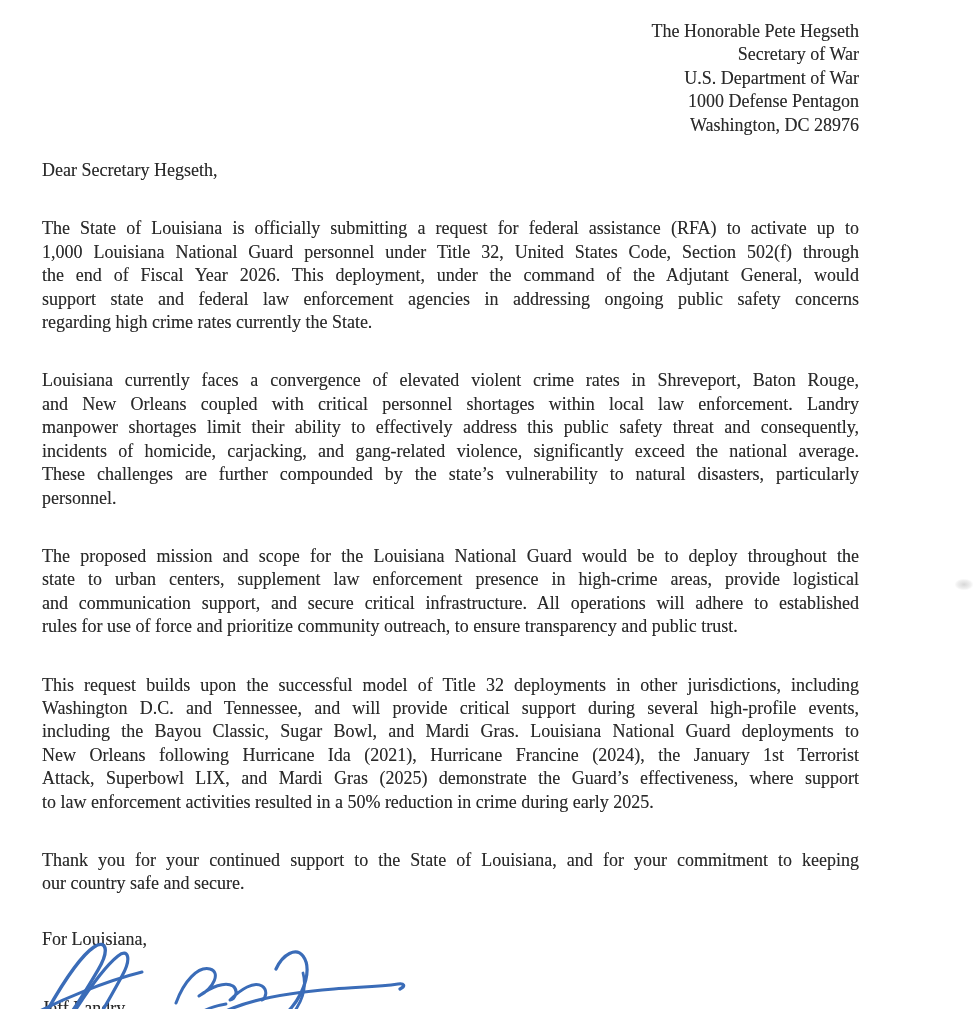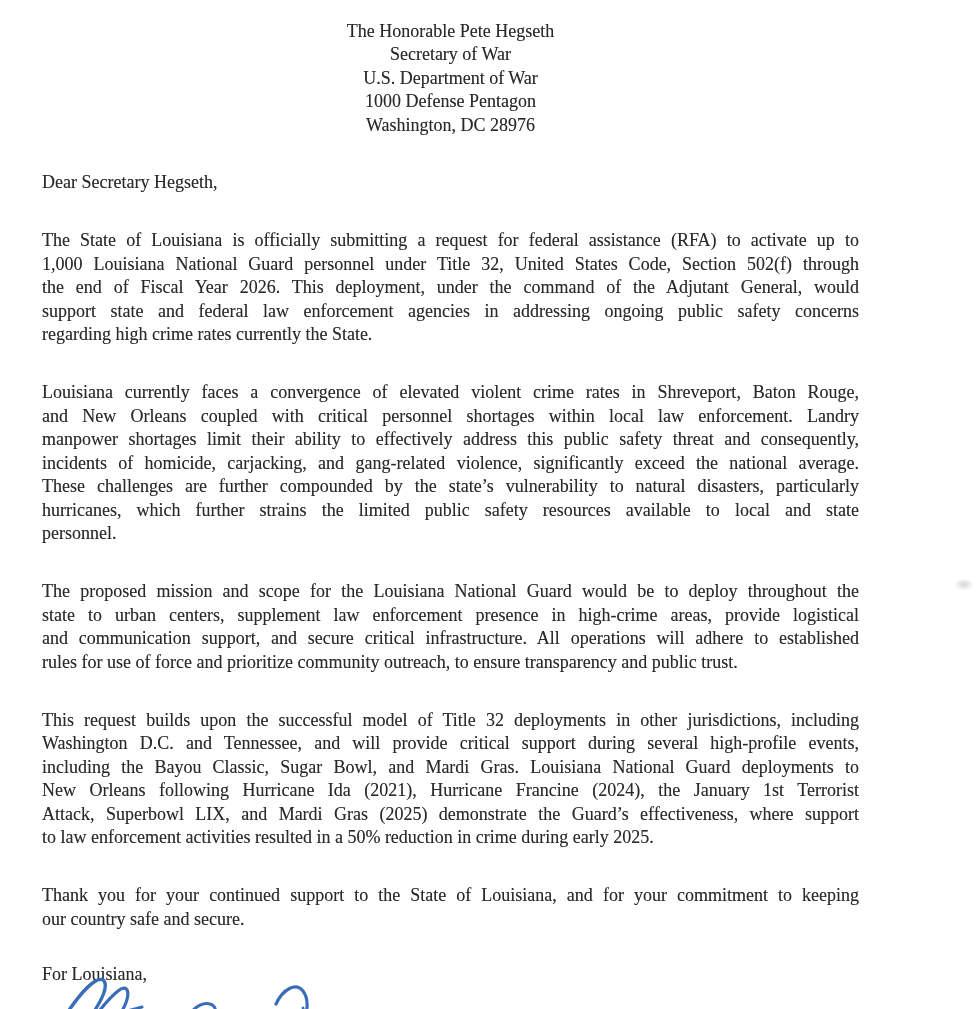--- a/index.html
+++ b/index.html
@@ -15,22 +15,22 @@
     width: 980px; height: 1009px;
     background: #ffffff;
   }
   .content {
     position: absolute; top: 20px; left: 42px;
     width: 817px;
     font-size: 18px;
     line-height: 23.4px;
     text-shadow: 0 0 0.6px rgba(45,45,45,0.45);
   }
-  .address .plain-line { text-align: center; white-space: nowrap; }
-  .salutation { margin-top: 34px; }
+  .address .plain-line { text-align: right; white-space: nowrap; }
+  .salutation { margin-top: 22px; }
   .para { margin-top: 35px; }
   .line { text-align: justify; text-align-last: justify; }
   .line.last { text-align-last: left; }
   .closing { margin-top: 32px; position: relative; }
   .sig-space { height: 46px; }
   .signature-svg {
     position: absolute;
     left: -16px; top: 9px;
     pointer-events: none;
   }
@@ -64,21 +64,20 @@
           <div class="line">the end of Fiscal Year 2026. This deployment, under the command of the Adjutant General, would</div>
           <div class="line">support state and federal law enforcement agencies in addressing ongoing public safety concerns</div>
           <div class="line last">regarding high crime rates currently the State.</div>
         </div>
         <div class="para">
           <div class="line">Louisiana currently faces a convergence of elevated violent crime rates in Shreveport, Baton Rouge,</div>
           <div class="line">and New Orleans coupled with critical personnel shortages within local law enforcement. Landry</div>
           <div class="line">manpower shortages limit their ability to effectively address this public safety threat and consequently,</div>
           <div class="line">incidents of homicide, carjacking, and gang-related violence, significantly exceed the national average.</div>
           <div class="line">These challenges are further compounded by the state’s vulnerability to natural disasters, particularly</div>
-          <div class="line">hurricanes, which further strains the limited public safety resources available to local and state</div>
           <div class="line last">personnel.</div>
         </div>
         <div class="para">
           <div class="line">The proposed mission and scope for the Louisiana National Guard would be to deploy throughout the</div>
           <div class="line">state to urban centers, supplement law enforcement presence in high-crime areas, provide logistical</div>
           <div class="line">and communication support, and secure critical infrastructure. All operations will adhere to established</div>
           <div class="line last">rules for use of force and prioritize community outreach, to ensure transparency and public trust.</div>
         </div>
         <div class="para">
           <div class="line">This request builds upon the successful model of Title 32 deployments in other jurisdictions, including</div>

